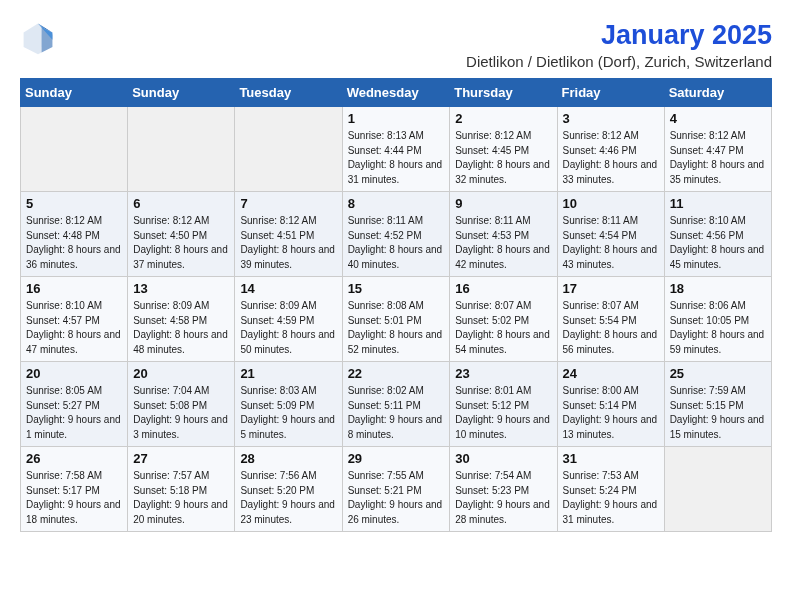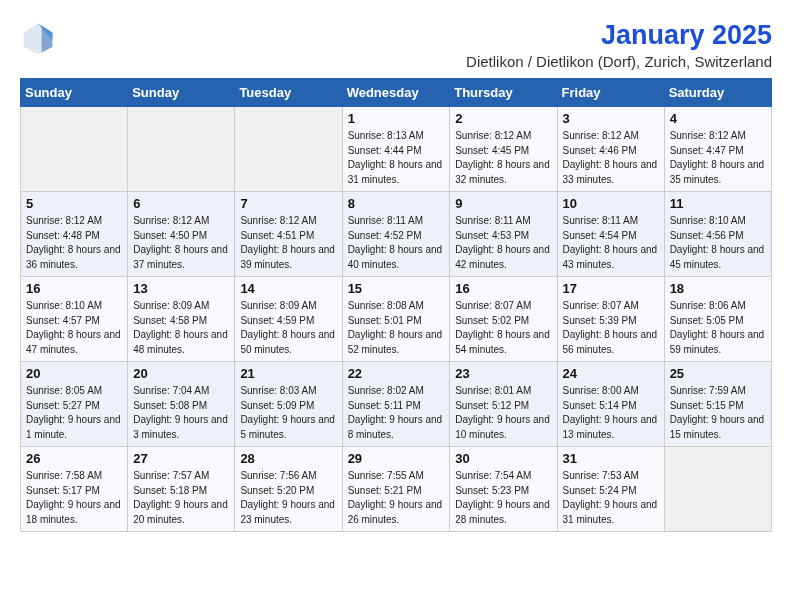--- a/index.html
+++ b/index.html
@@ -234,27 +234,27 @@
           </td>
           <td>
             <div class="day-num">16</div>
             <div class="day-info">Sunrise: 8:07 AM
 Sunset: 5:02 PM
 Daylight: 8 hours and 54 minutes.</div>
           </td>
           <td>
             <div class="day-num">17</div>
             <div class="day-info">Sunrise: 8:07 AM
-Sunset: 5:39 PM
+Sunset: 5:54 PM
 Daylight: 8 hours and 56 minutes.</div>
           </td>
           <td>
             <div class="day-num">18</div>
             <div class="day-info">Sunrise: 8:06 AM
-Sunset: 5:05 PM
+Sunset: 10:05 PM
 Daylight: 8 hours and 59 minutes.</div>
           </td>
         </tr>
         <tr>
           <td>
             <div class="day-num">20</div>
             <div class="day-info">Sunrise: 8:05 AM
 Sunset: 5:27 PM
 Daylight: 9 hours and 1 minute.</div>
           </td>

